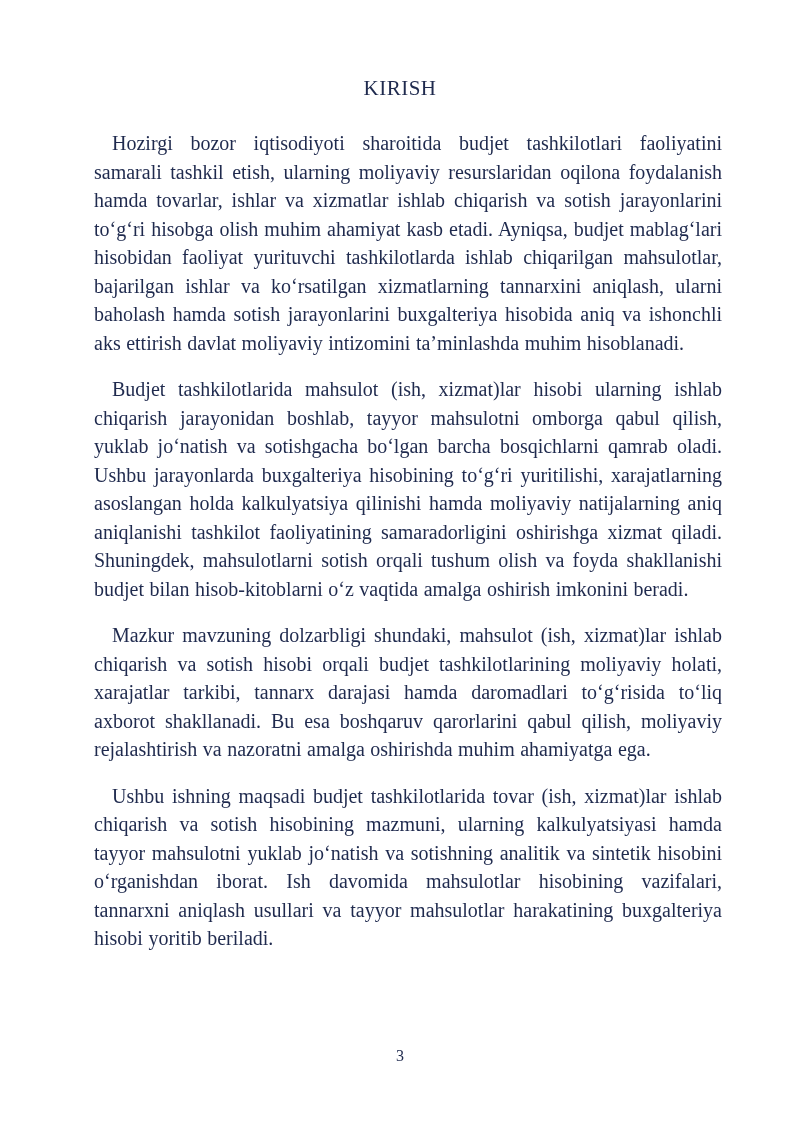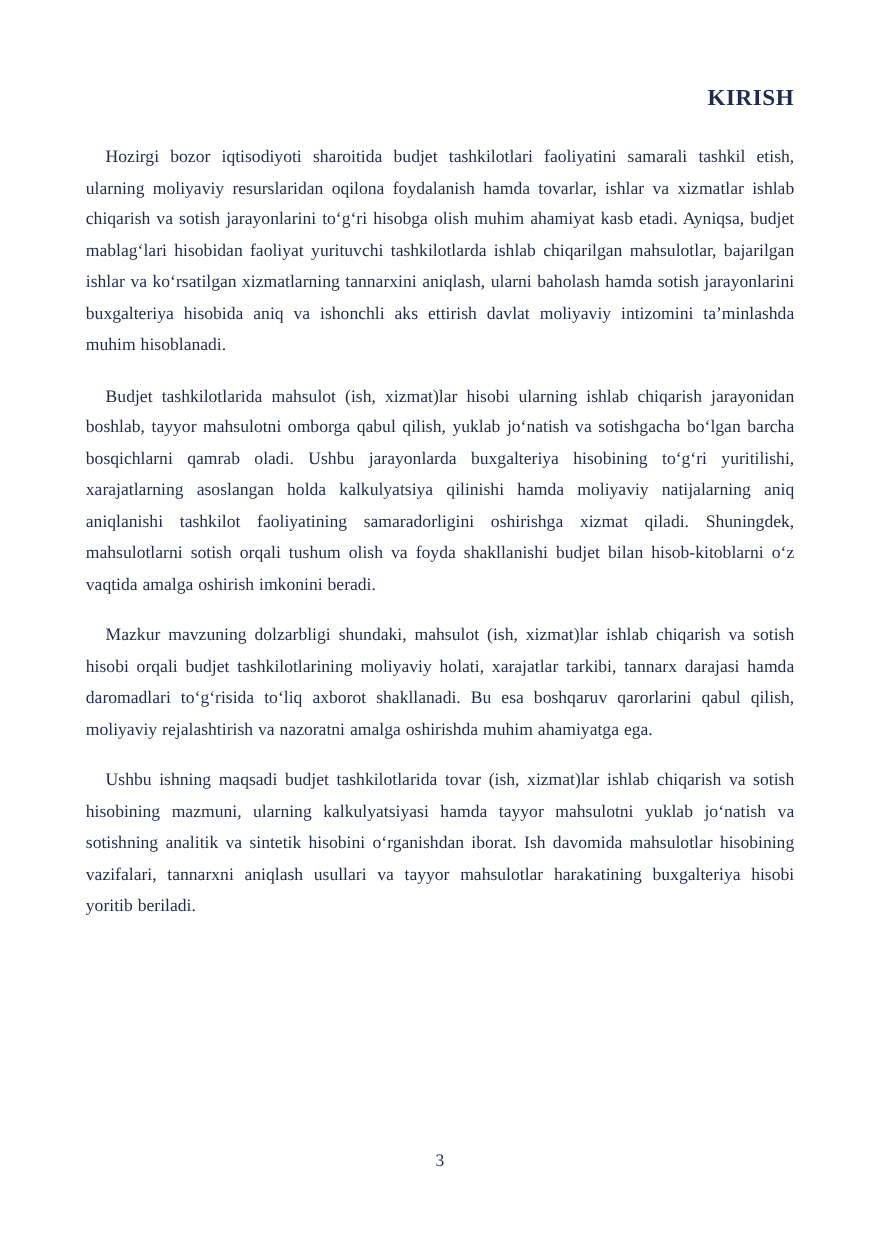--- a/index.html
+++ b/index.html
@@ -23,29 +23,29 @@
     height:1131px;
     background:var(--page-bg);
     color:var(--text-color);
     box-sizing:border-box;
   }
   .content{
     padding:76px 78px 0 78px;
   }
   .doc-title{
     margin:0 0 28px 0;
-    text-align:right;
+    text-align:center;
     font-size:21px;
-    font-weight:bold;
+    font-weight:normal;
     letter-spacing:0.5px;
     color:var(--text-color);
   }
   p.body-par{
-    margin:0 0 18px 0;
-    font-size:16px;
+    margin:0 0 18px 16px;
+    font-size:20px;
     line-height:28.5px;
     text-align:justify;
     text-indent:18px;
     color:var(--text-color);
     word-spacing:0.5px;
   }
   .page-number{
     position:absolute;
     left:0;
     bottom:66px;

